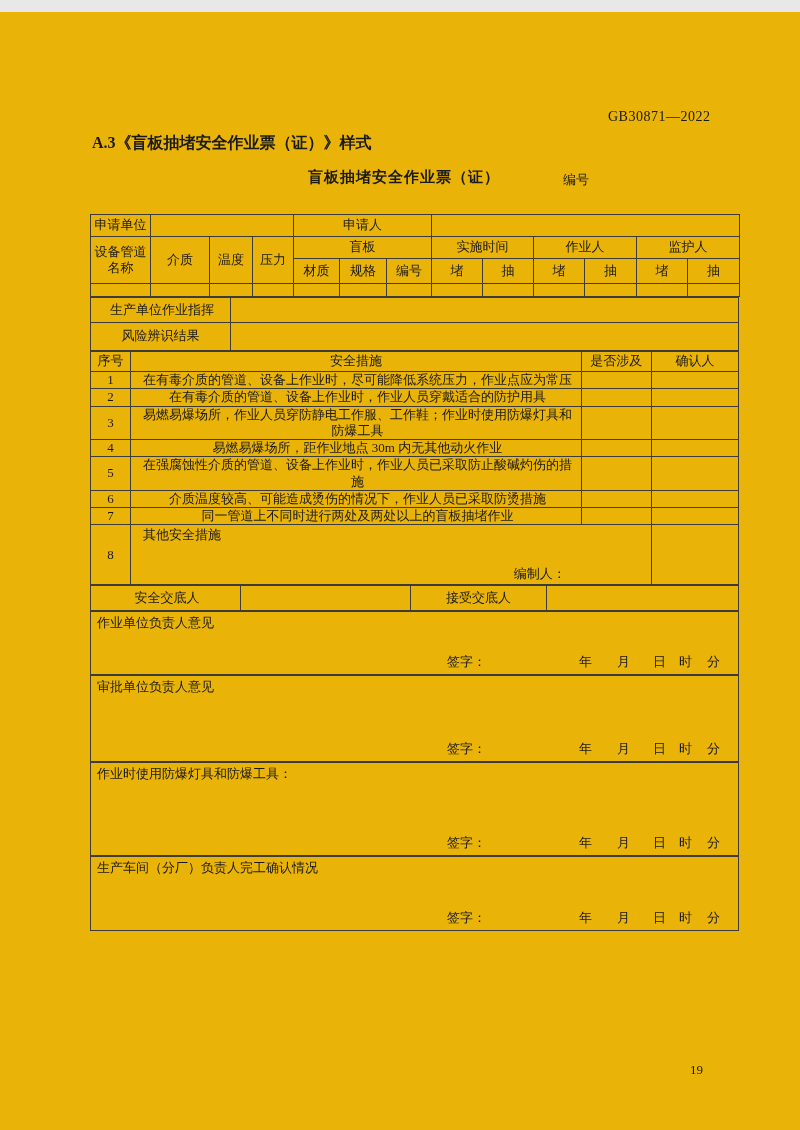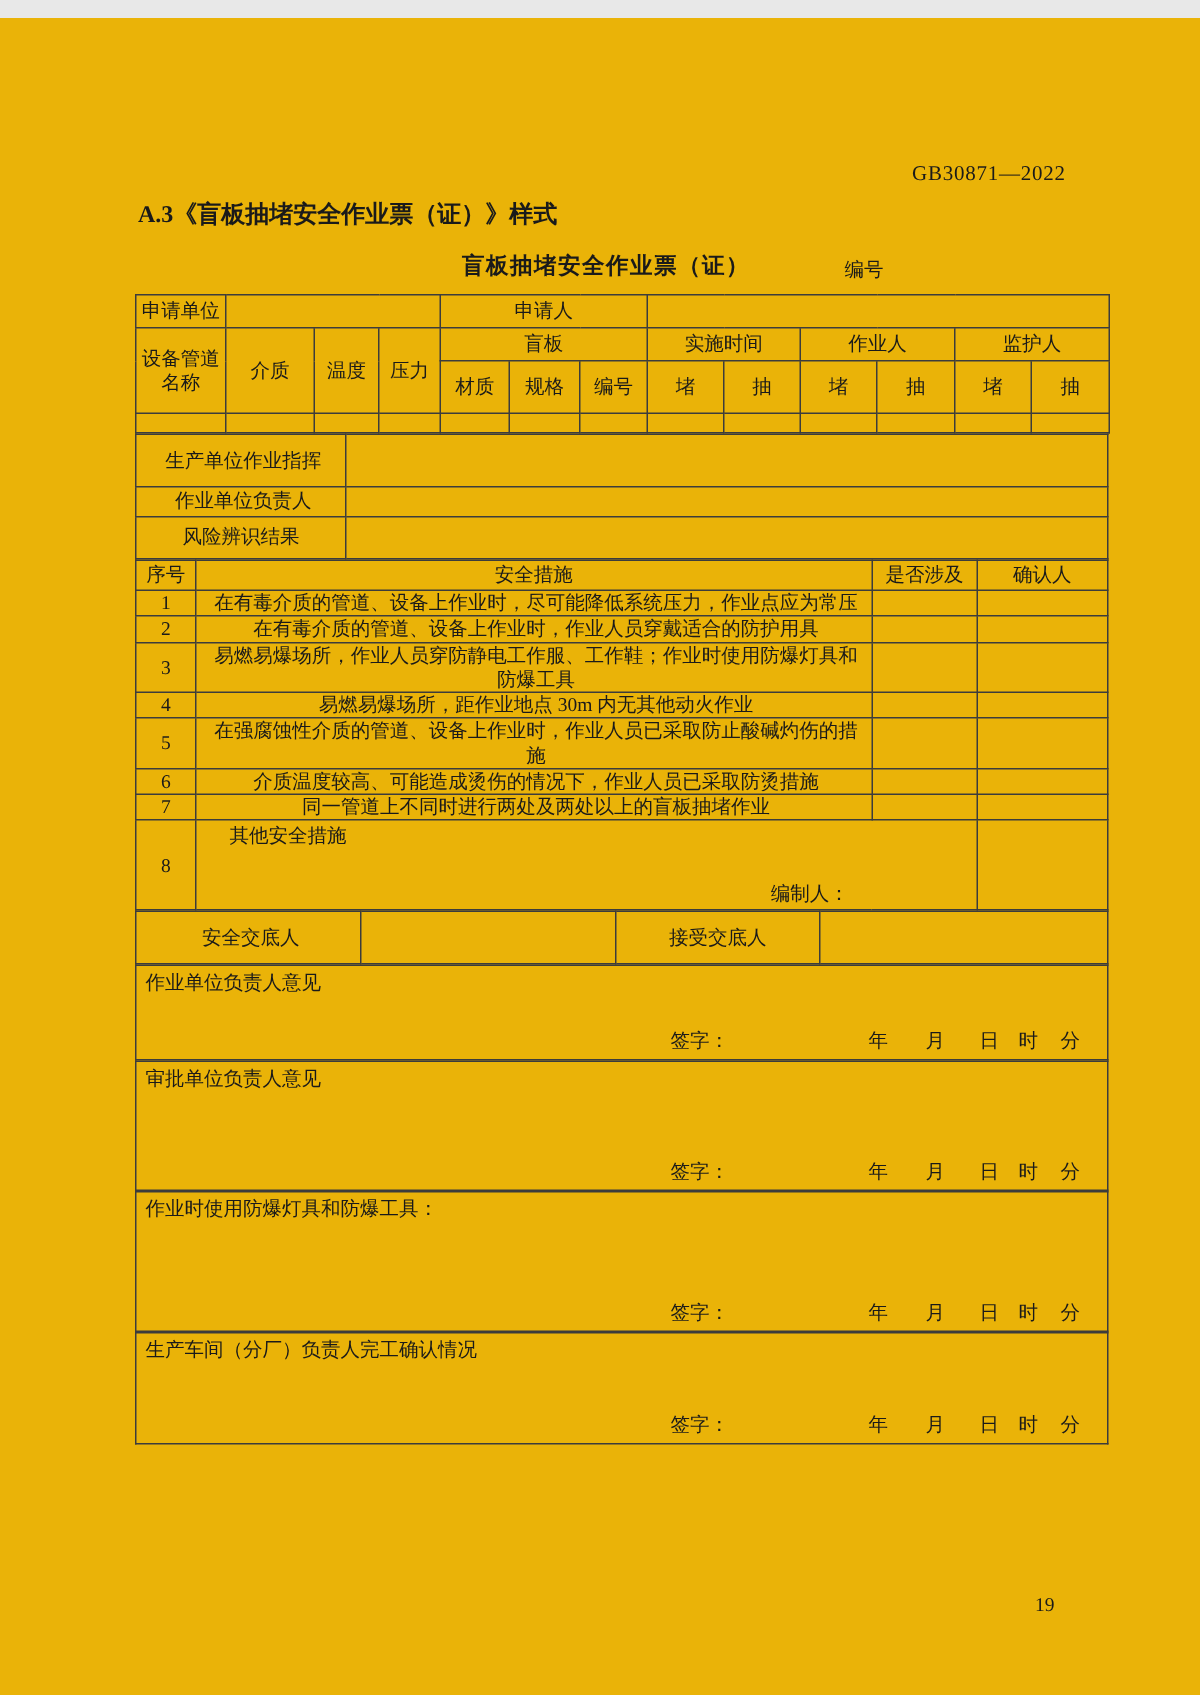--- a/index.html
+++ b/index.html
@@ -3,33 +3,33 @@
 <meta charset="utf-8">
 <style>
   html,body{margin:0;padding:0;background:#e8e8e8;}
   .page{position:relative;width:800px;height:1130px;background:#eab308;margin:12px auto;
         font-family:Liberation Serif, serif;color:#1a1a1a;overflow:hidden;}
   .std-no{position:absolute;top:97px;left:608px;font-size:14px;letter-spacing:.5px;}
   .sec-head{position:absolute;top:121px;left:92px;font-size:16px;font-weight:bold;}
   .form-title{position:absolute;top:156px;left:308px;font-size:15px;font-weight:bold;letter-spacing:1px;}
   .form-no{position:absolute;top:159px;left:563px;font-size:13px;}
   .page-no{position:absolute;top:1050px;left:690px;font-size:13px;}
-  .form{position:absolute;top:184px;left:90px;width:649px;}
+  .form{position:absolute;top:202px;left:90px;width:649px;}
   table{border-collapse:collapse;table-layout:fixed;width:649px;}
   td{border:1px solid #3c3c3c;font-size:13px;padding:0 3px;text-align:center;
      vertical-align:middle;overflow:hidden;line-height:1.25;}
   td.lt{text-align:center;padding-left:6px;}
-  .h22{height:22px}.h21{height:35px}.h20{height:20px}.h17{height:17px}
+  .h22{height:22px}.h21{height:25px}.h20{height:20px}.h17{height:17px}
   .h14{height:13px}.h29{height:29px}.h28{height:28px}.h31{height:31px}
   .bigcell{height:64px;position:relative;vertical-align:top;text-align:left;padding:3px 6px;}
   .subline{position:absolute;bottom:3px;left:0;right:0;height:17px;font-size:13px;}
   .subline span{position:absolute;white-space:nowrap;}
   .p-label{left:353px}.p-y{left:490px}.p-m{left:528px}.p-d{left:566px}
   .s-sign{left:356px}.s-y{left:488px}.s-m{left:526px}.s-d{left:562px}.s-h{left:588px}.s-min{left:616px}
-  .r8cell{height:55px;position:relative;vertical-align:top;text-align:left;padding:2px 22px;}
+  .r8cell{height:55px;position:relative;vertical-align:top;text-align:left;padding:2px 12px;}
   .r8prep{position:absolute;bottom:2px;right:85px;font-size:13px;}
   .op1{height:58px}.op2{height:56px}.op3{height:79px}.op4{height:86px}.op5{height:67px}
   .opcell{position:relative;vertical-align:top;text-align:left;padding:3px 6px;font-size:13px;}
   .mt{margin-top:0px;}
 </style>
 </head>
 <body>
 
 <div class="page">
 
@@ -108,24 +108,20 @@
         <col style="width:140px">
           <col style="width:135px">
           <col style="width:118px">
           <col style="width:254px">
       </colgroup>
       <tbody>
           <tr class="h21">
         <td class="lt">生产单位作业指挥</td>
         <td colspan="3"></td>
       </tr>
-      <tr class="h20">
-        <td class="lt">作业单位负责人</td>
-        <td colspan="3"></td>
-      </tr>
       <tr class="h28">
         <td>风险辨识结果</td>
         <td colspan="3"></td>
       </tr>
     </tbody>
       </table>
 
     <table class="mt">
       <colgroup>
         <col style="width:40px">

